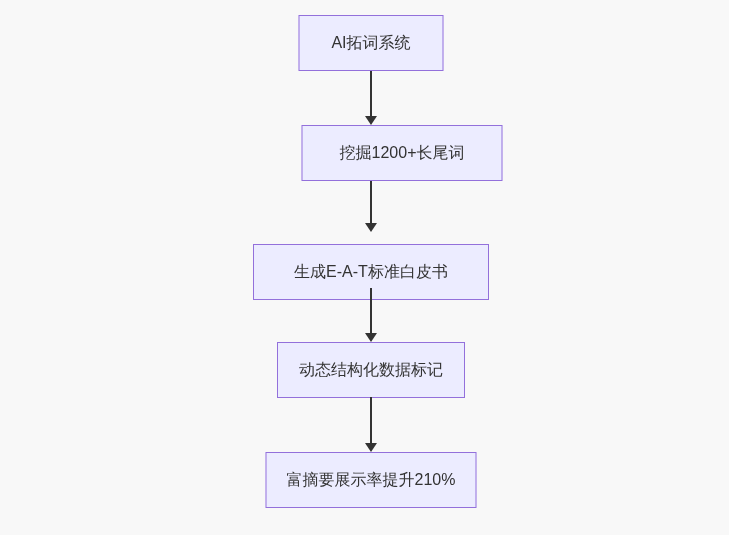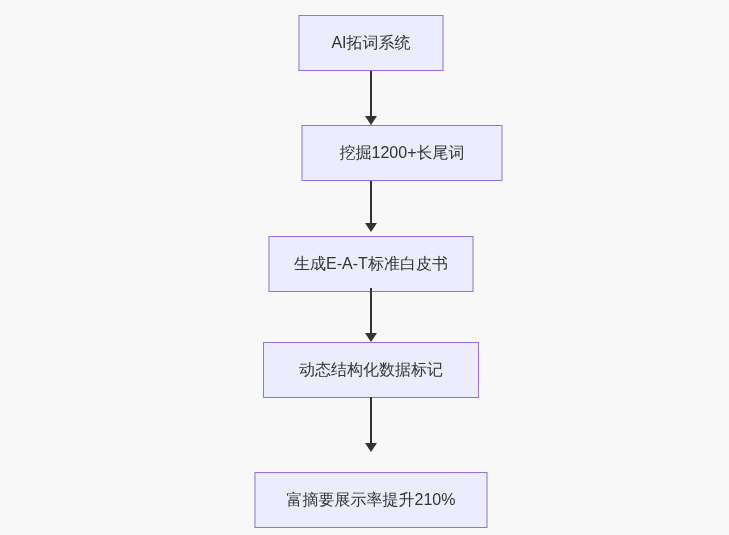--- a/index.html
+++ b/index.html
@@ -30,23 +30,23 @@
     display: flex;
     align-items: center;
     justify-content: center;
     font-size: 16px;
     color: var(--text);
     white-space: nowrap;
     text-align: center;
   }
   .node1 { top: 15px;  width: 145px; }
   .node2 { top: 125px; width: 201px; margin-left: 31px; }
-  .node3 { top: 236px; width: 205px; }
-  .node4 { top: 342px; width: 216px; }
-  .node5 { top: 472px; width: 233px; }
+  .node3 { top: 244px; width: 236px; }
+  .node4 { top: 342px; width: 188px; }
+  .node5 { top: 452px; width: 211px; }
 
   .arrow {
     position: absolute;
     left: 371px;
     transform: translateX(-50%);
     width: 12px;
   }
   .arrow1 { top: 71px;  height: 54px; }
   .arrow2 { top: 181px; height: 51px; }
   .arrow3 { top: 288px; height: 54px; }

